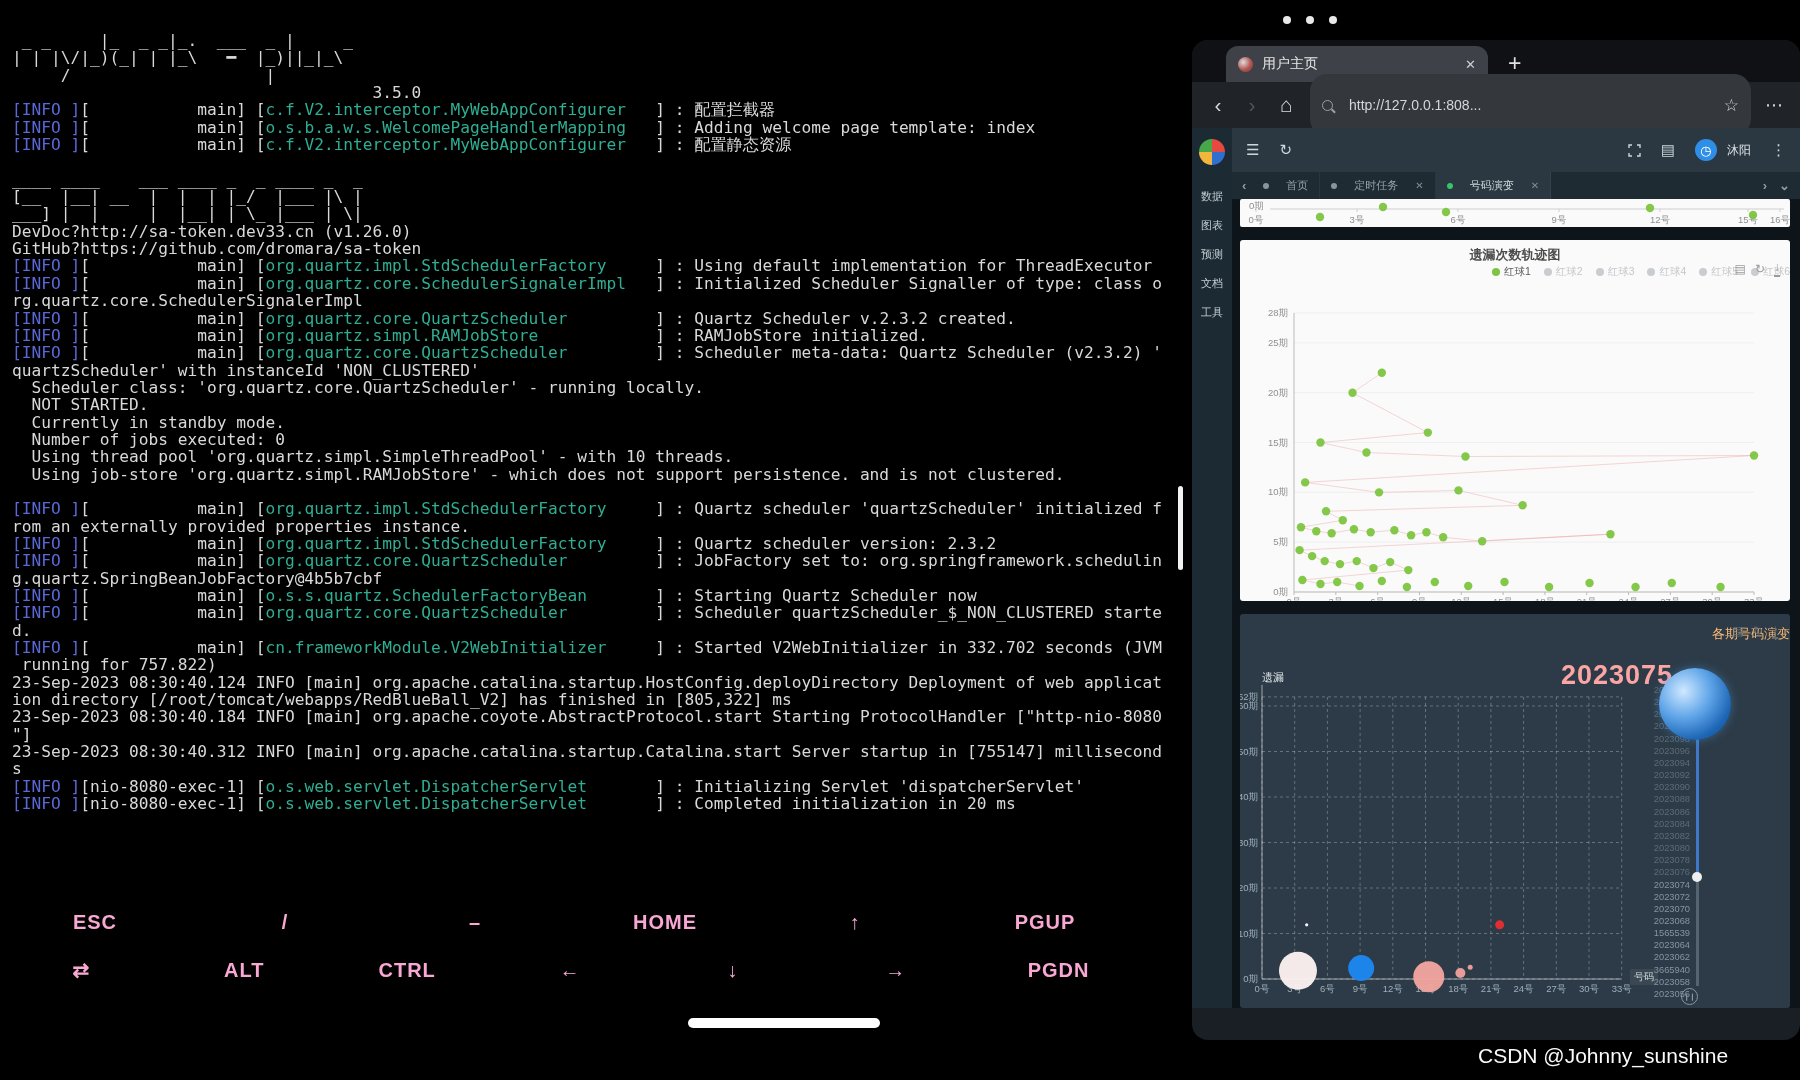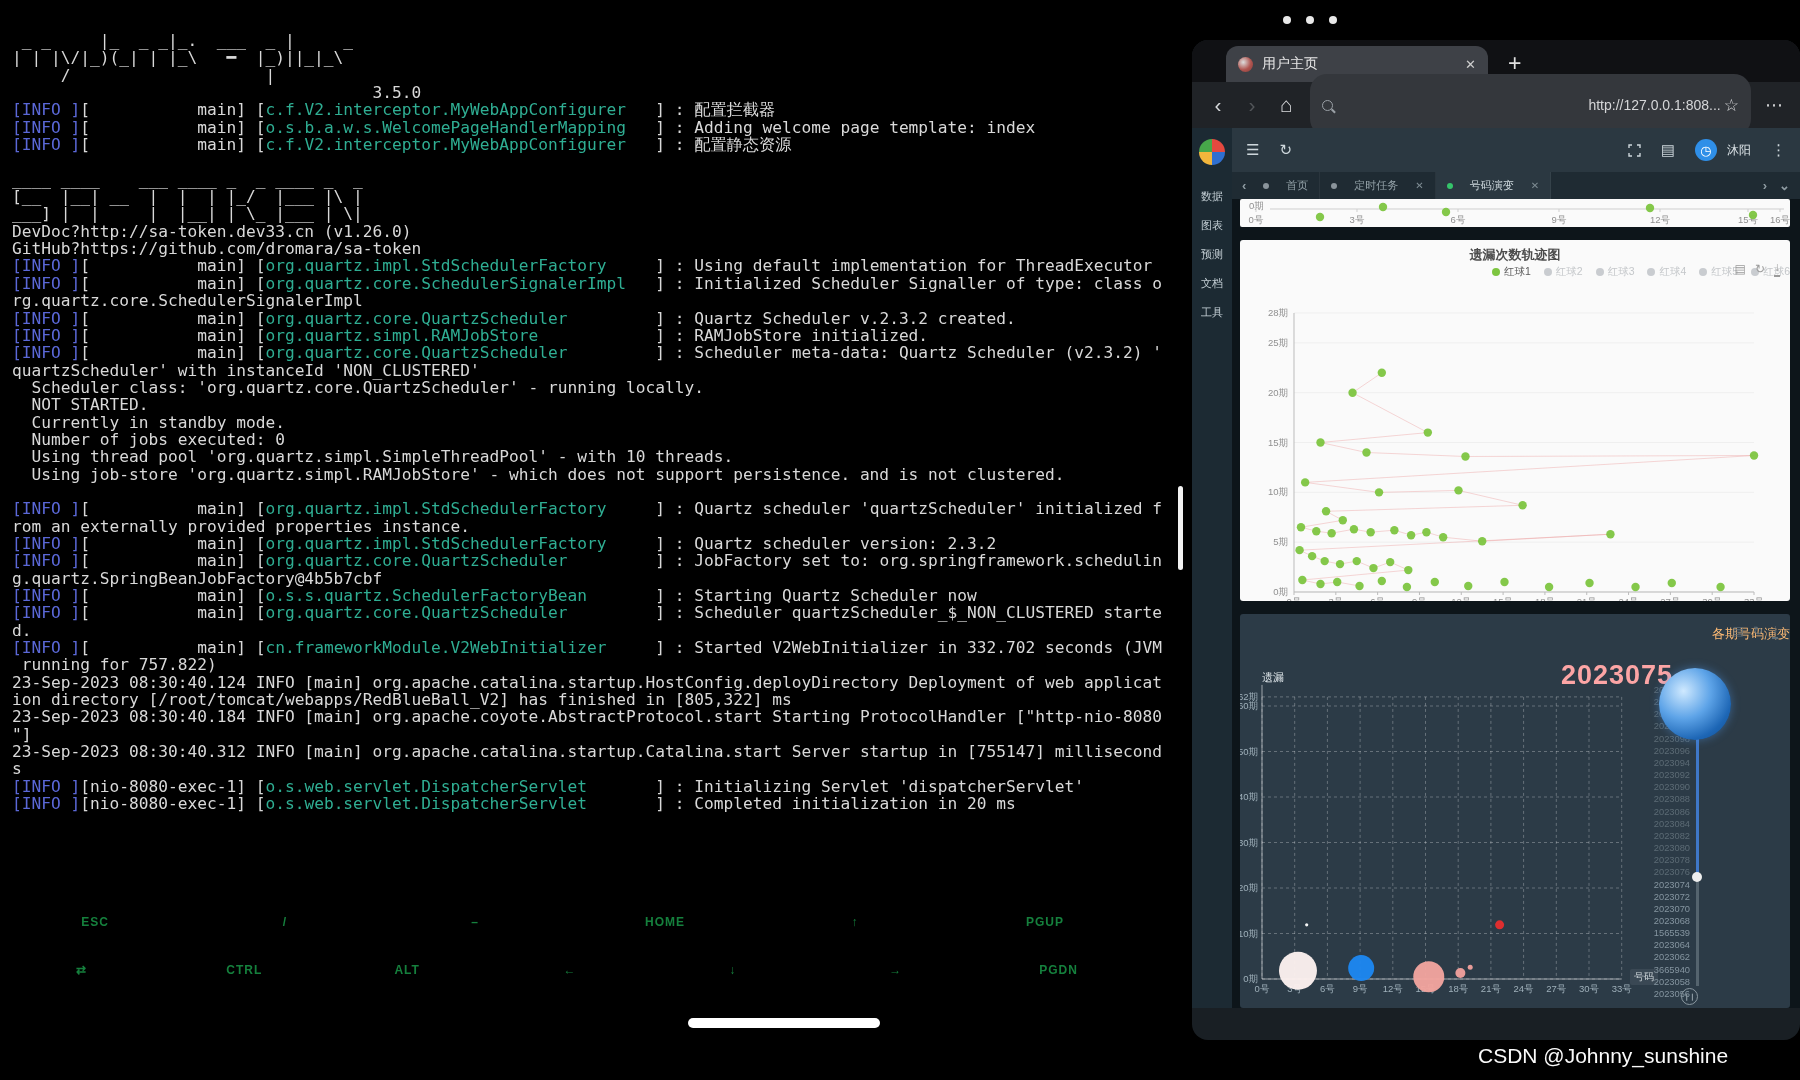--- a/index.html
+++ b/index.html
@@ -17,39 +17,39 @@
   
   #terminal{position:absolute;left:0;top:6px;width:1186px;height:1004px;background:#000;
     border-radius:12px;overflow:hidden;}
   #term-lines{position:absolute;left:12px;top:26px;font-family:"DejaVu Sans Mono",monospace;
     font-size:16.2px;line-height:17.35px;white-space:pre;color:#d9d9d9;}
   .tl{height:17.35px;}
   .c-w{color:#d9d9d9}.c-b{color:#5b68d8}.c-t{color:#2fae93}
   #term-scrollbar{position:absolute;left:1178px;top:480px;width:5px;height:84px;background:#f2f2f2;border-radius:3px;}
   #term-keys{position:absolute;left:0;bottom:16px;width:1140px;}
   .krow{display:flex;height:48px;}
-  .tkey{flex:1;display:flex;align-items:center;justify-content:center;color:#15803d;
-    font-size:12px;font-weight:bold;letter-spacing:1px;}
+  .tkey{flex:1;display:flex;align-items:center;justify-content:center;color:#f9a8d4;
+    font-size:20px;font-weight:bold;letter-spacing:1px;}
 
   
   #browser{position:absolute;left:1192px;top:40px;width:608px;height:1000px;border-radius:16px;
     background:#191f24;overflow:hidden;}
   .tabbar{height:42px;background:#101114;display:flex;align-items:flex-end;}
   .btab{margin-left:34px;width:238px;height:36px;background:#3e4147;border-radius:12px 12px 0 0;
     display:flex;align-items:center;padding:0 12px;gap:9px;}
   .fav{width:15px;height:15px;border-radius:50%;
     background:radial-gradient(circle at 35% 35%,#ddd,#b05550 55%,#833a36);}
   .btab-title{color:#e7e7e7;font-size:14px;flex:1;}
   .btab-close{color:#cfcfcf;font-size:13px;}
   .newtab{color:#e0e0e0;font-size:23px;margin-left:20px;margin-bottom:5px;font-weight:normal;}
   .navbar{height:46px;background:#202327;display:flex;align-items:center;gap:14px;padding:0 16px;}
   .nav-ic{font-size:21px;color:#d8dadd;width:20px;text-align:center;}
   .nav-ic.dim{color:#53565a;}
   .urlpill{flex:1;height:34px;background:#34373c;border-radius:17px;display:flex;align-items:center;
-    padding:14px 12px;gap:3px;min-width:0;text-align:right;}
+    padding:14px 12px;gap:16px;min-width:0;}
   .lens{width:9px;height:9px;border:1.6px solid #9aa0a6;border-radius:50%;position:relative;flex:none;}
   .lens::after{content:"";position:absolute;width:5px;height:1.6px;background:#9aa0a6;
     transform:rotate(45deg);right:-4px;bottom:-2px;}
   .url-text{color:#d5d6d8;font-size:14px;flex:1;white-space:nowrap;overflow:hidden;}
   .star{color:#d5d6d8;font-size:17px;}
   .menu3{color:#d5d6d8;font-size:18px;letter-spacing:1px;}
 
   
   .app{position:absolute;top:88px;left:0;right:0;bottom:32px;display:flex;background:#0d151a;}
   .side{width:40px;background:#1c2a33;display:flex;flex-direction:column;align-items:center;padding-top:11px;flex:none;}
@@ -130,22 +130,22 @@
         <div class="krow">
           <div class="tkey">ESC</div>
           <div class="tkey">/</div>
           <div class="tkey">–</div>
           <div class="tkey">HOME</div>
           <div class="tkey">↑</div>
           <div class="tkey">PGUP</div>
         </div>
         <div class="krow">
           <div class="tkey">⇄</div>
+          <div class="tkey">ALT</div>
           <div class="tkey">CTRL</div>
-          <div class="tkey">ALT</div>
           <div class="tkey">←</div>
           <div class="tkey">↓</div>
           <div class="tkey">→</div>
           <div class="tkey">PGDN</div>
         </div>
       </div>
   </div>
 
   <div id="browser">
     <div class="tabbar">

